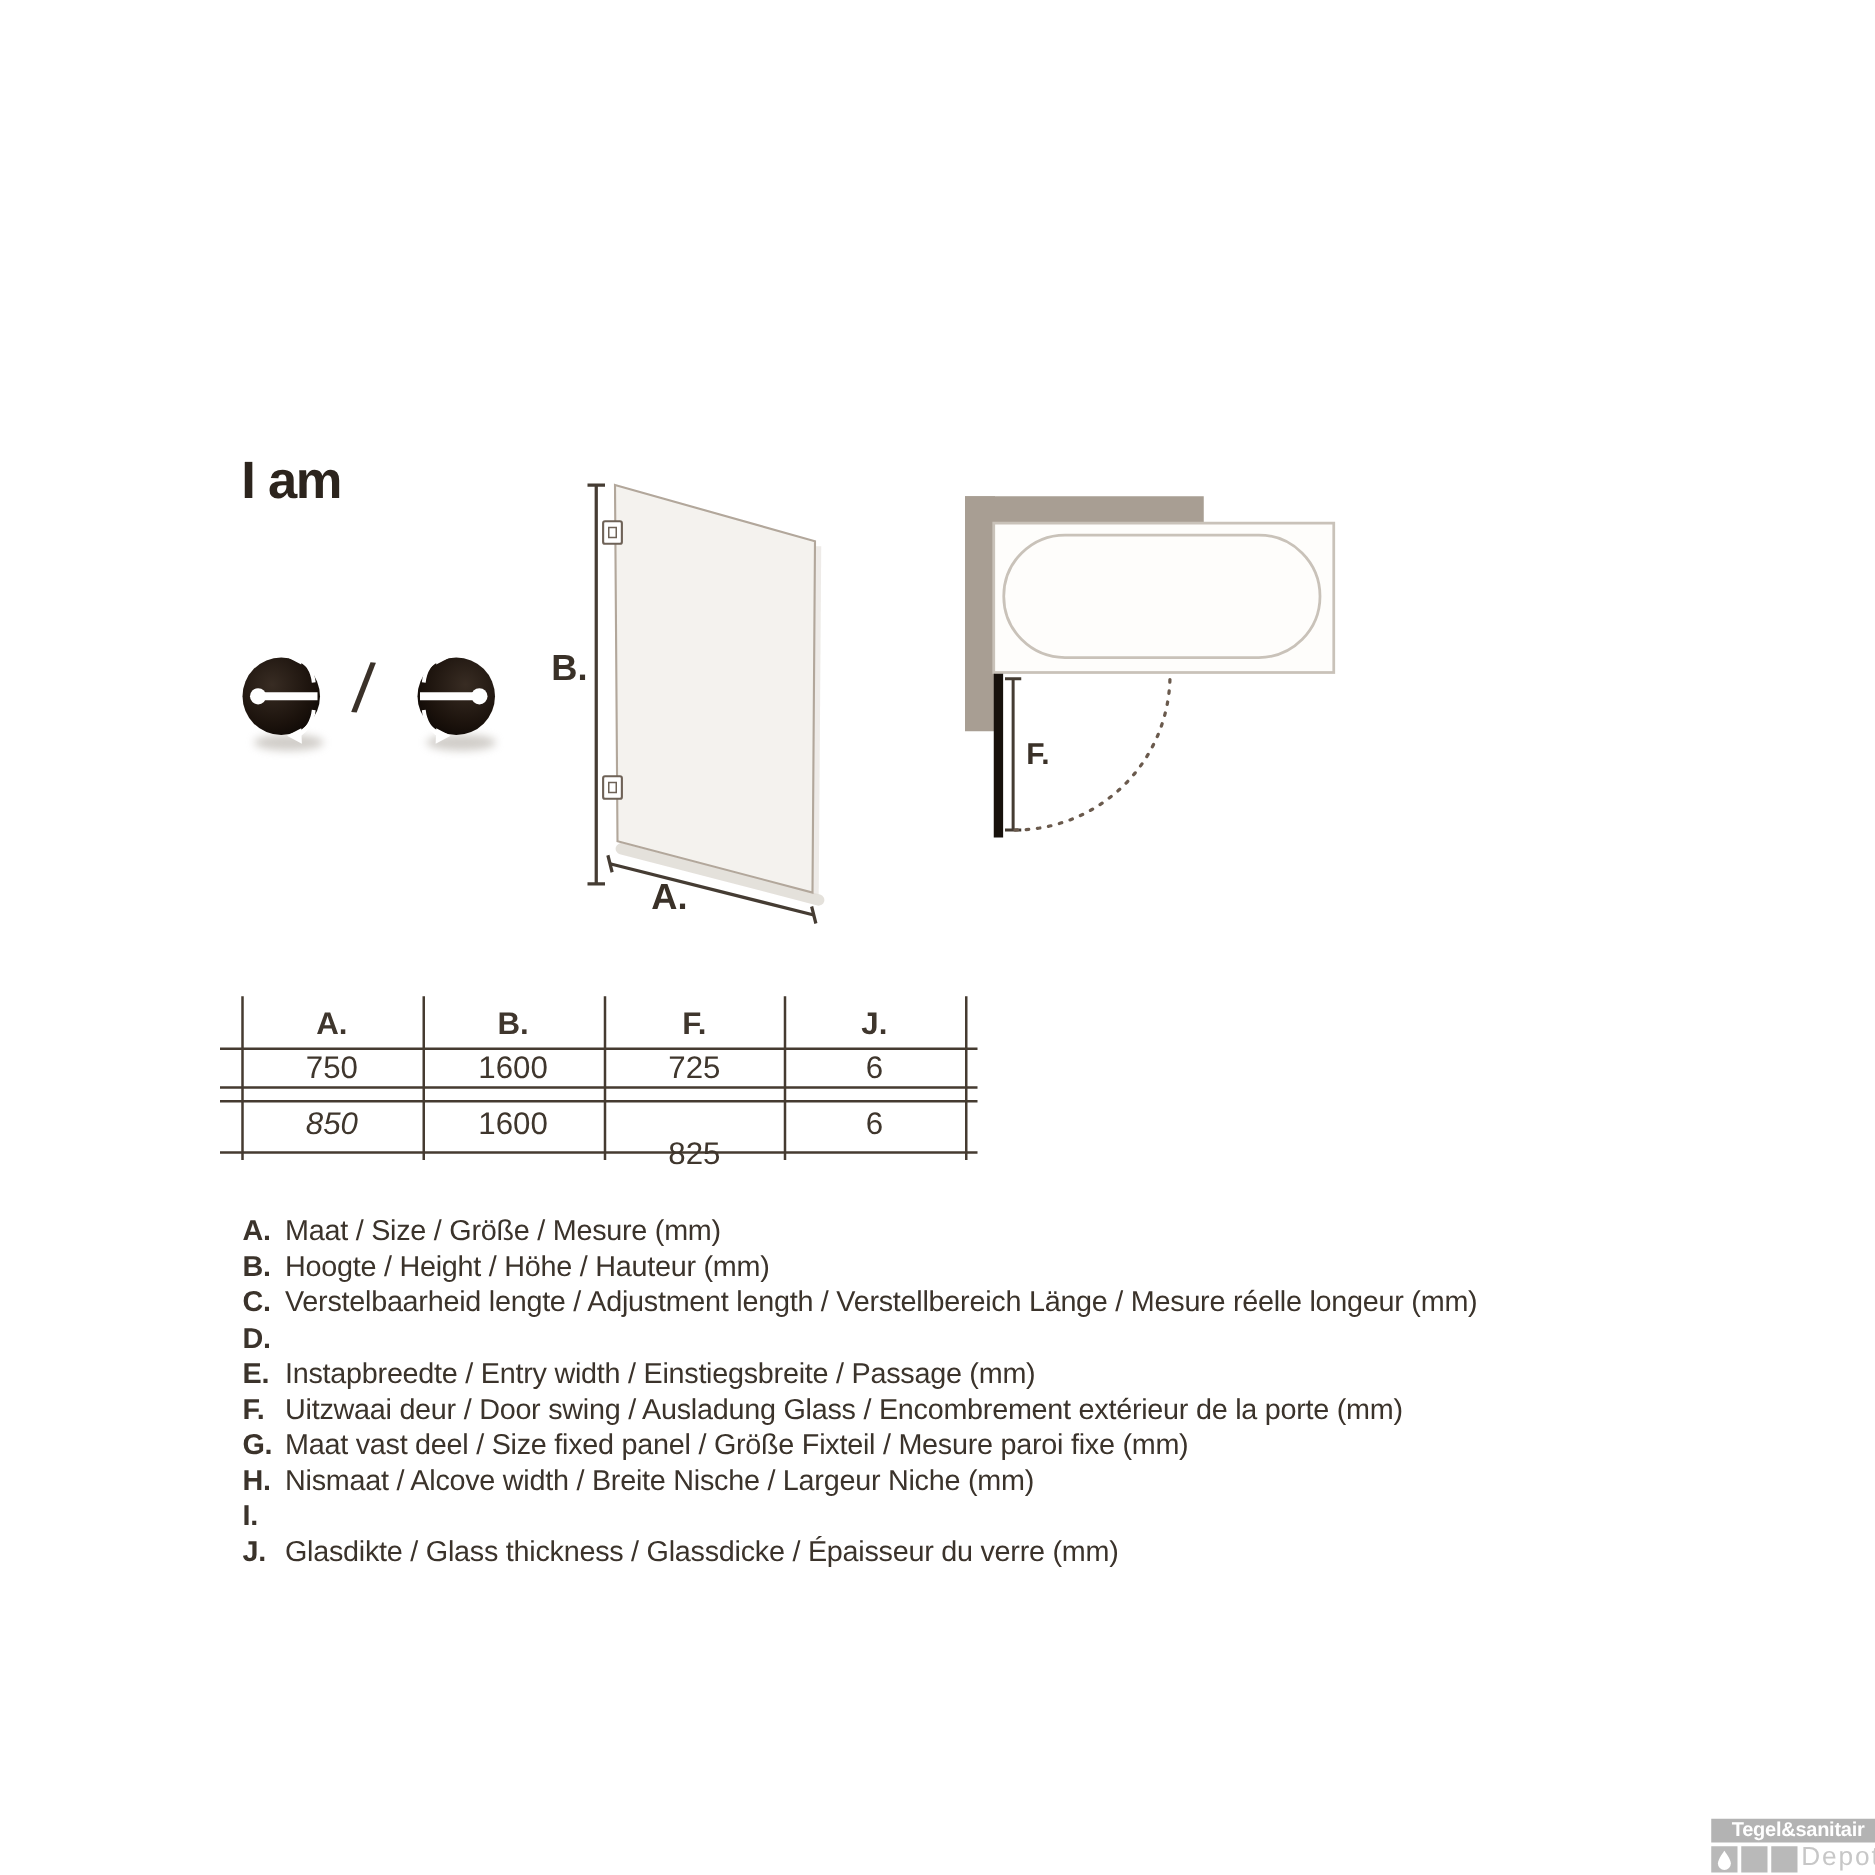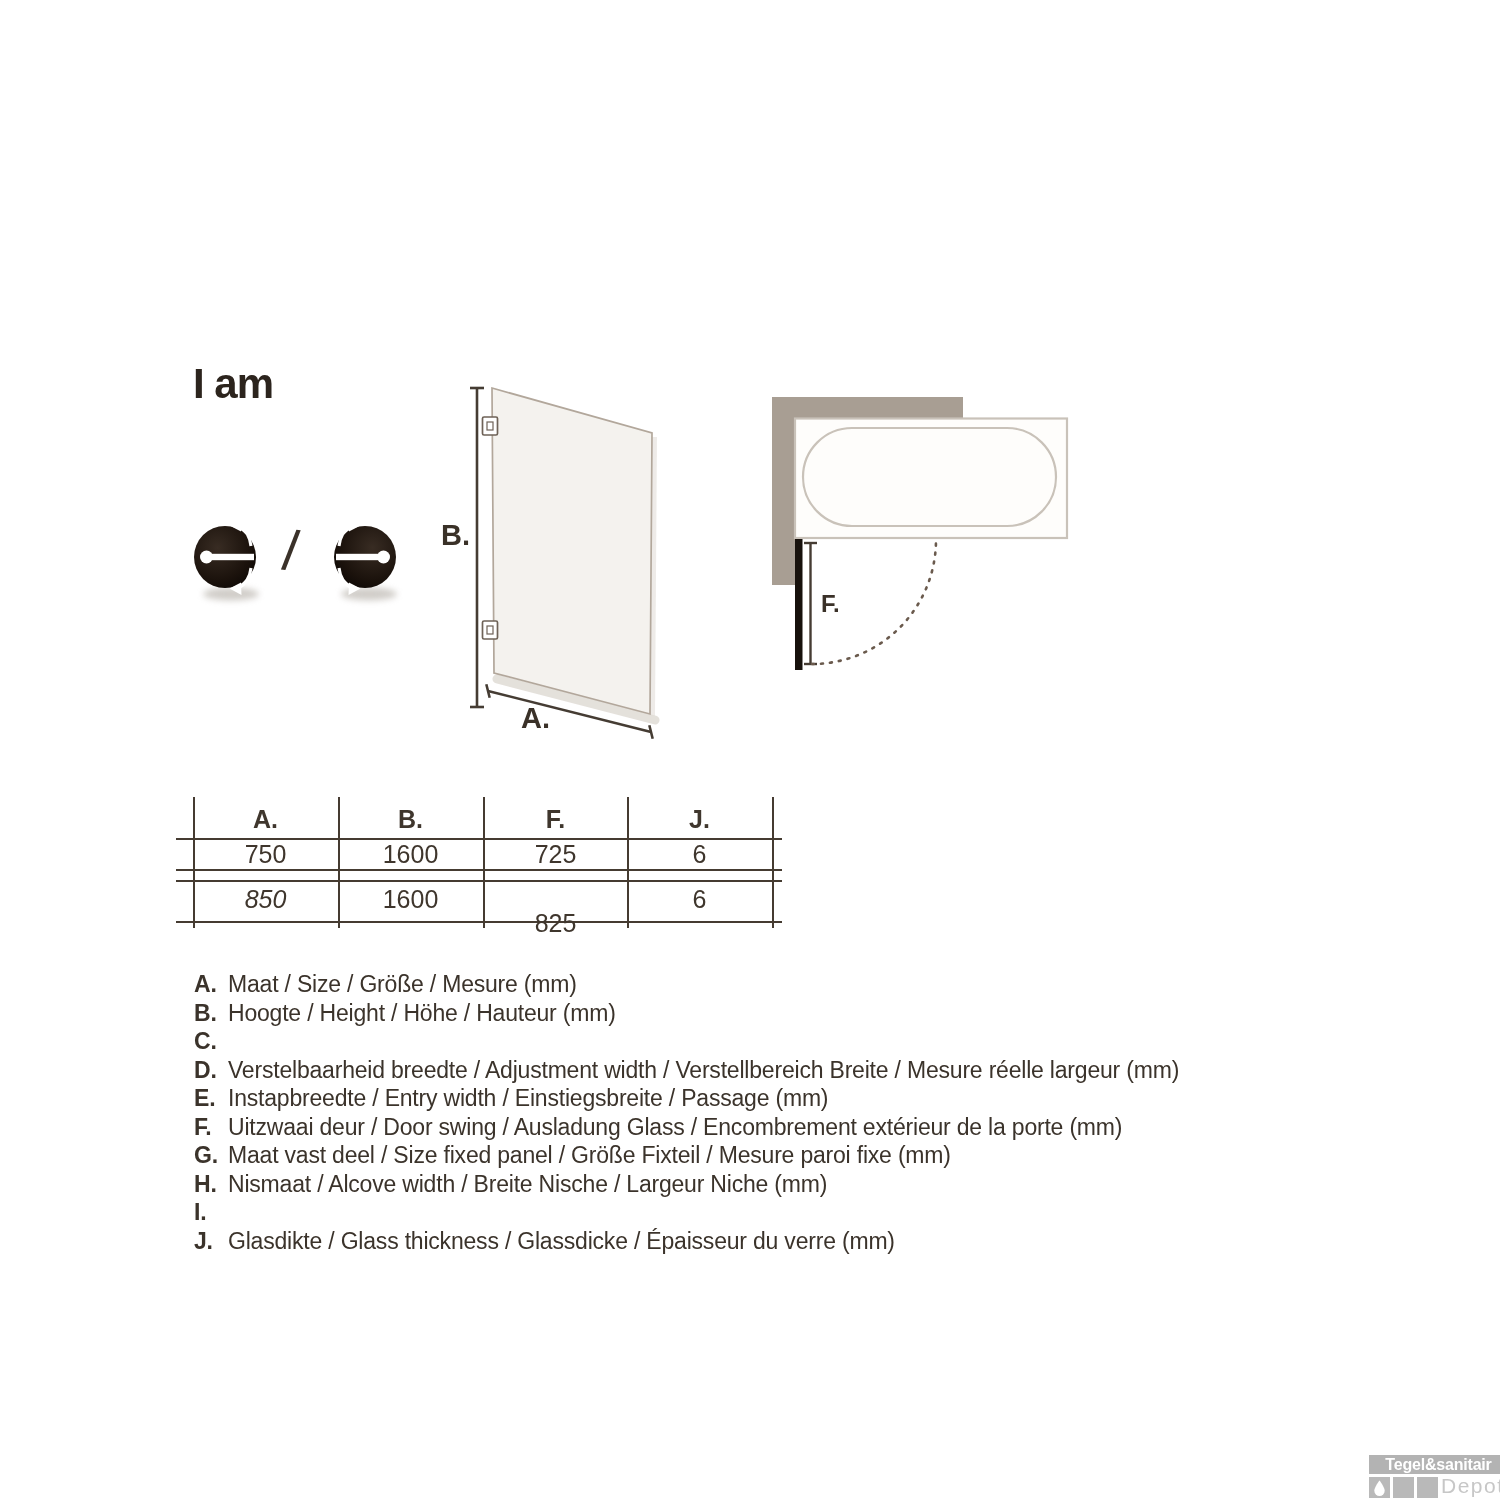--- a/index.html
+++ b/index.html
@@ -148,24 +148,24 @@
   <div class="lrow">
     <span class="lkey">A.</span>
     <span class="ltext">Maat / Size / Größe / Mesure (mm)</span>
   </div>
   <div class="lrow">
     <span class="lkey">B.</span>
     <span class="ltext">Hoogte / Height / Höhe / Hauteur (mm)</span>
   </div>
   <div class="lrow">
     <span class="lkey">C.</span>
+    <span class="ltext">Verstelbaarheid lengte / Adjustment length / Verstellbereich Länge / Mesure réelle longeur (mm)</span>
   </div>
   <div class="lrow">
     <span class="lkey">D.</span>
-    <span class="ltext">Verstelbaarheid breedte / Adjustment width / Verstellbereich Breite / Mesure réelle largeur (mm)</span>
   </div>
   <div class="lrow">
     <span class="lkey">E.</span>
     <span class="ltext">Instapbreedte / Entry width / Einstiegsbreite / Passage (mm)</span>
   </div>
   <div class="lrow">
     <span class="lkey">F.</span>
     <span class="ltext">Uitzwaai deur / Door swing / Ausladung Glass / Encombrement extérieur de la porte (mm)</span>
   </div>
   <div class="lrow">

